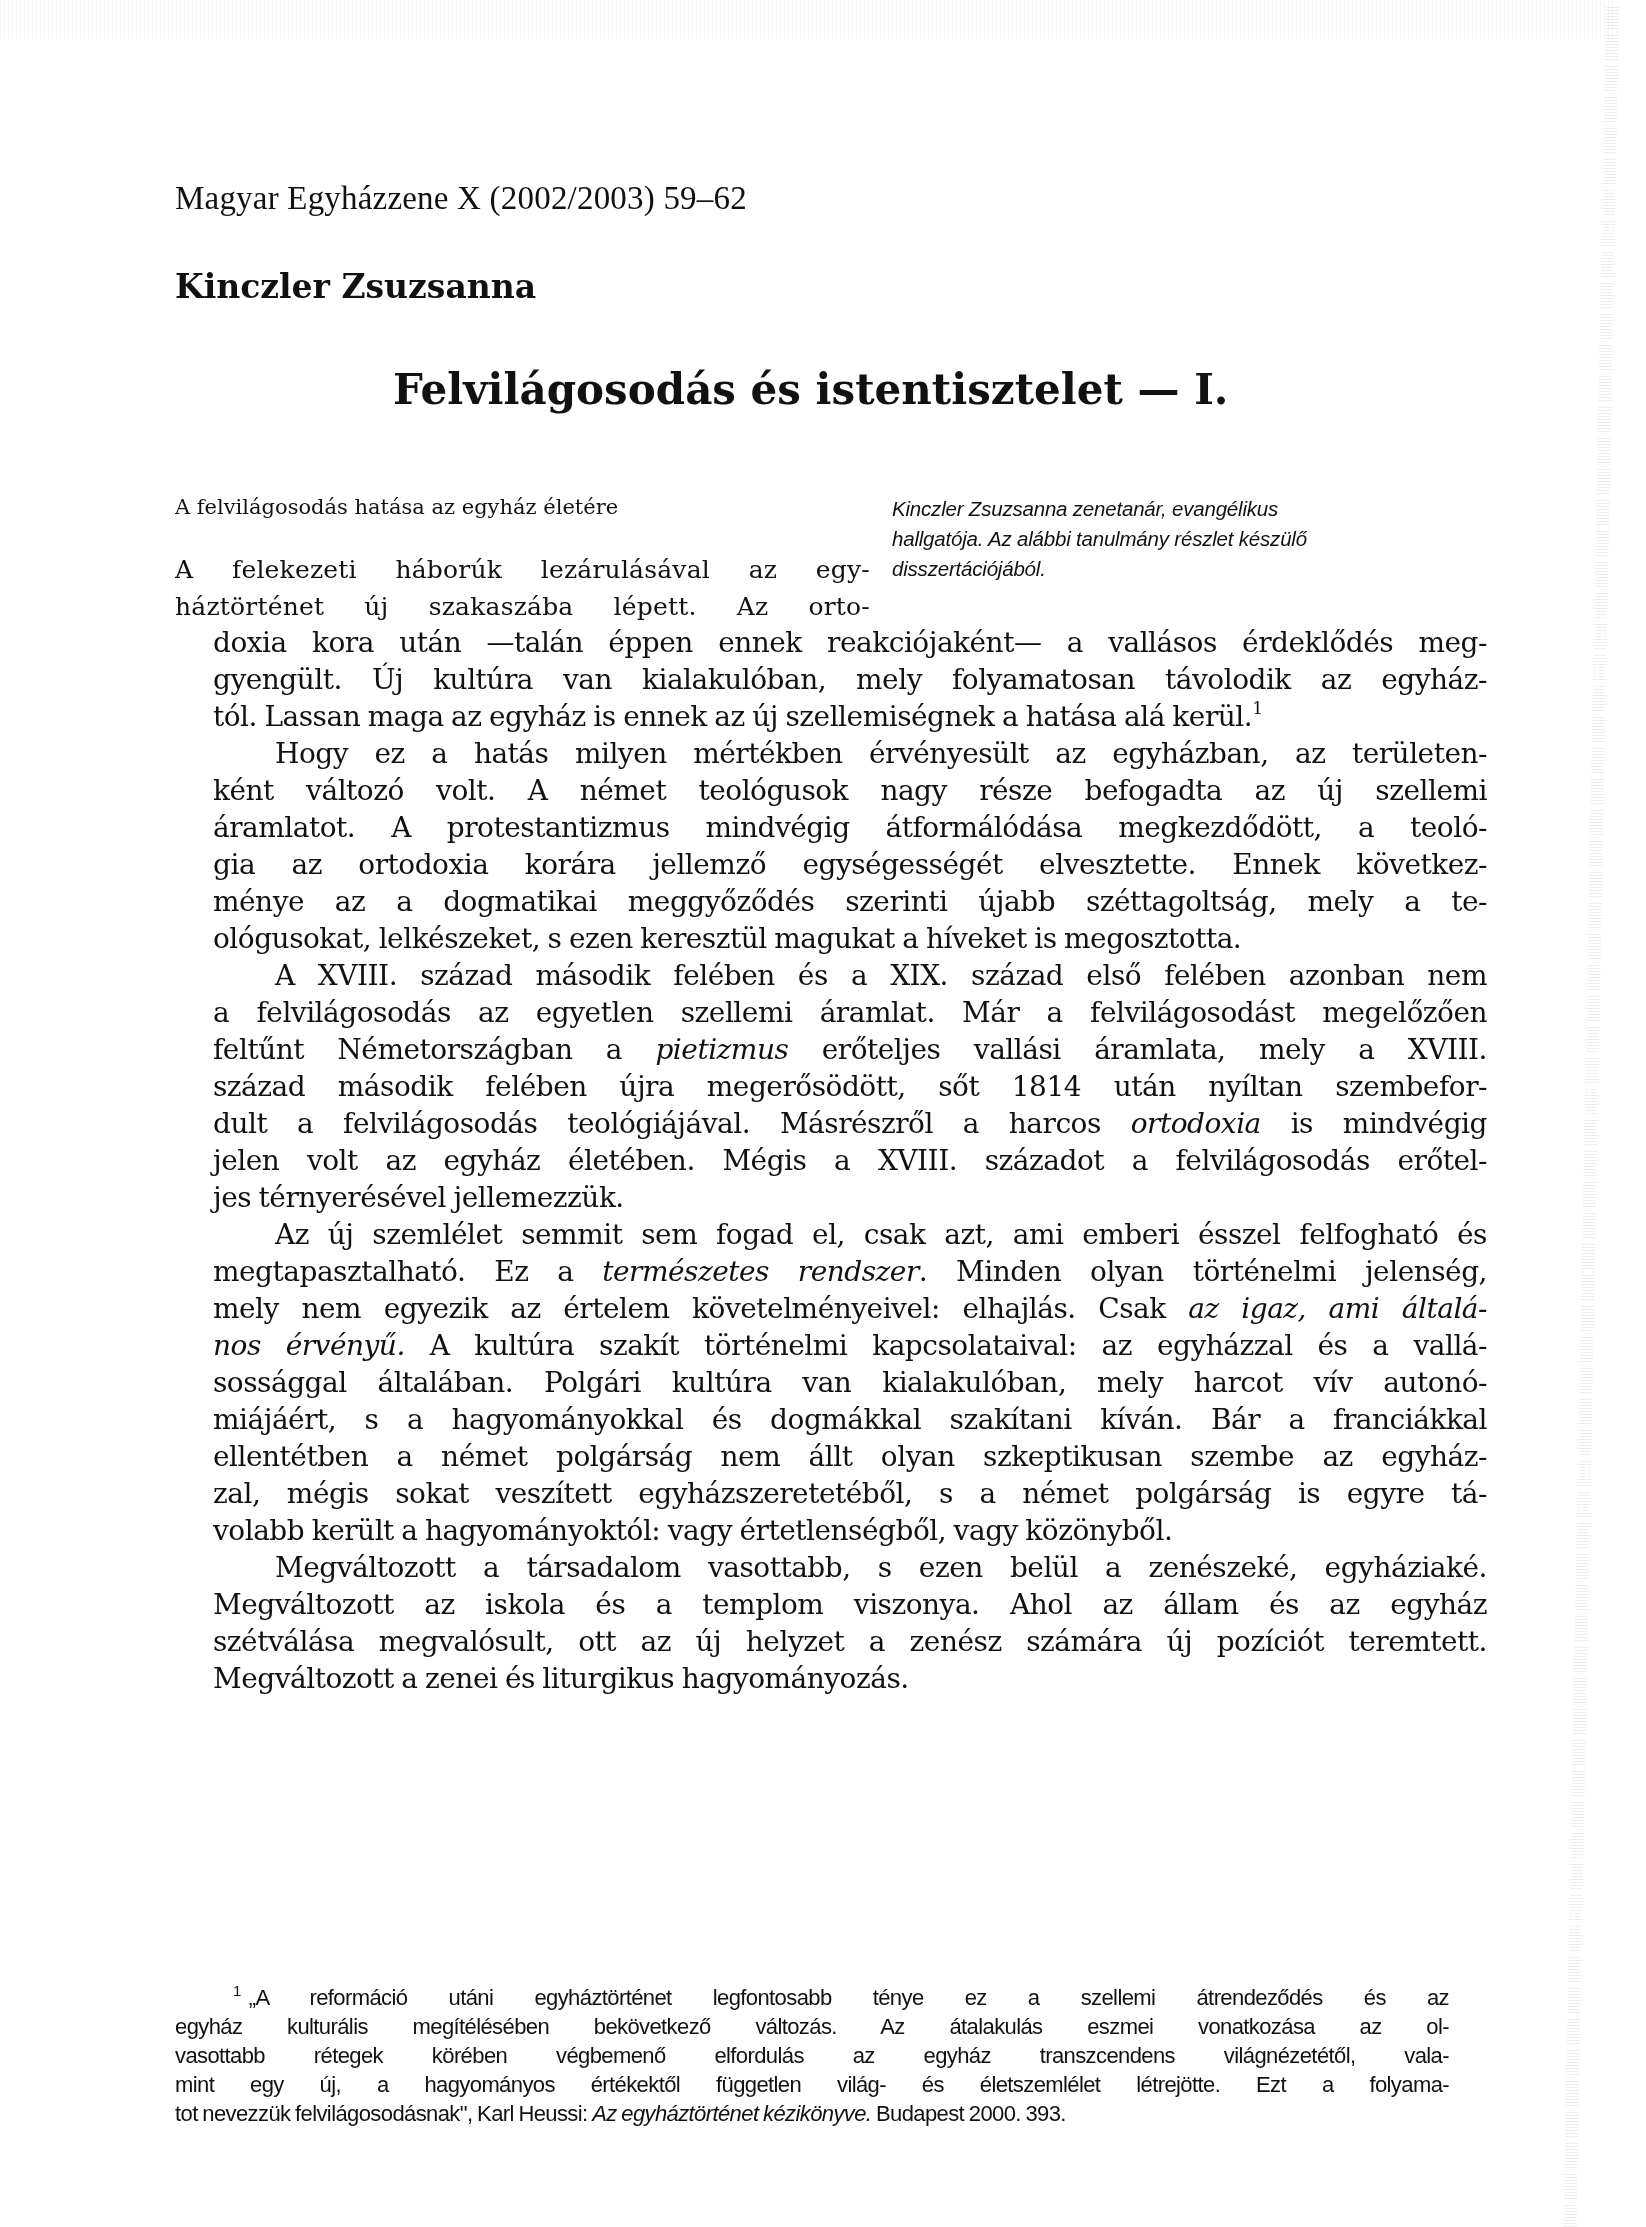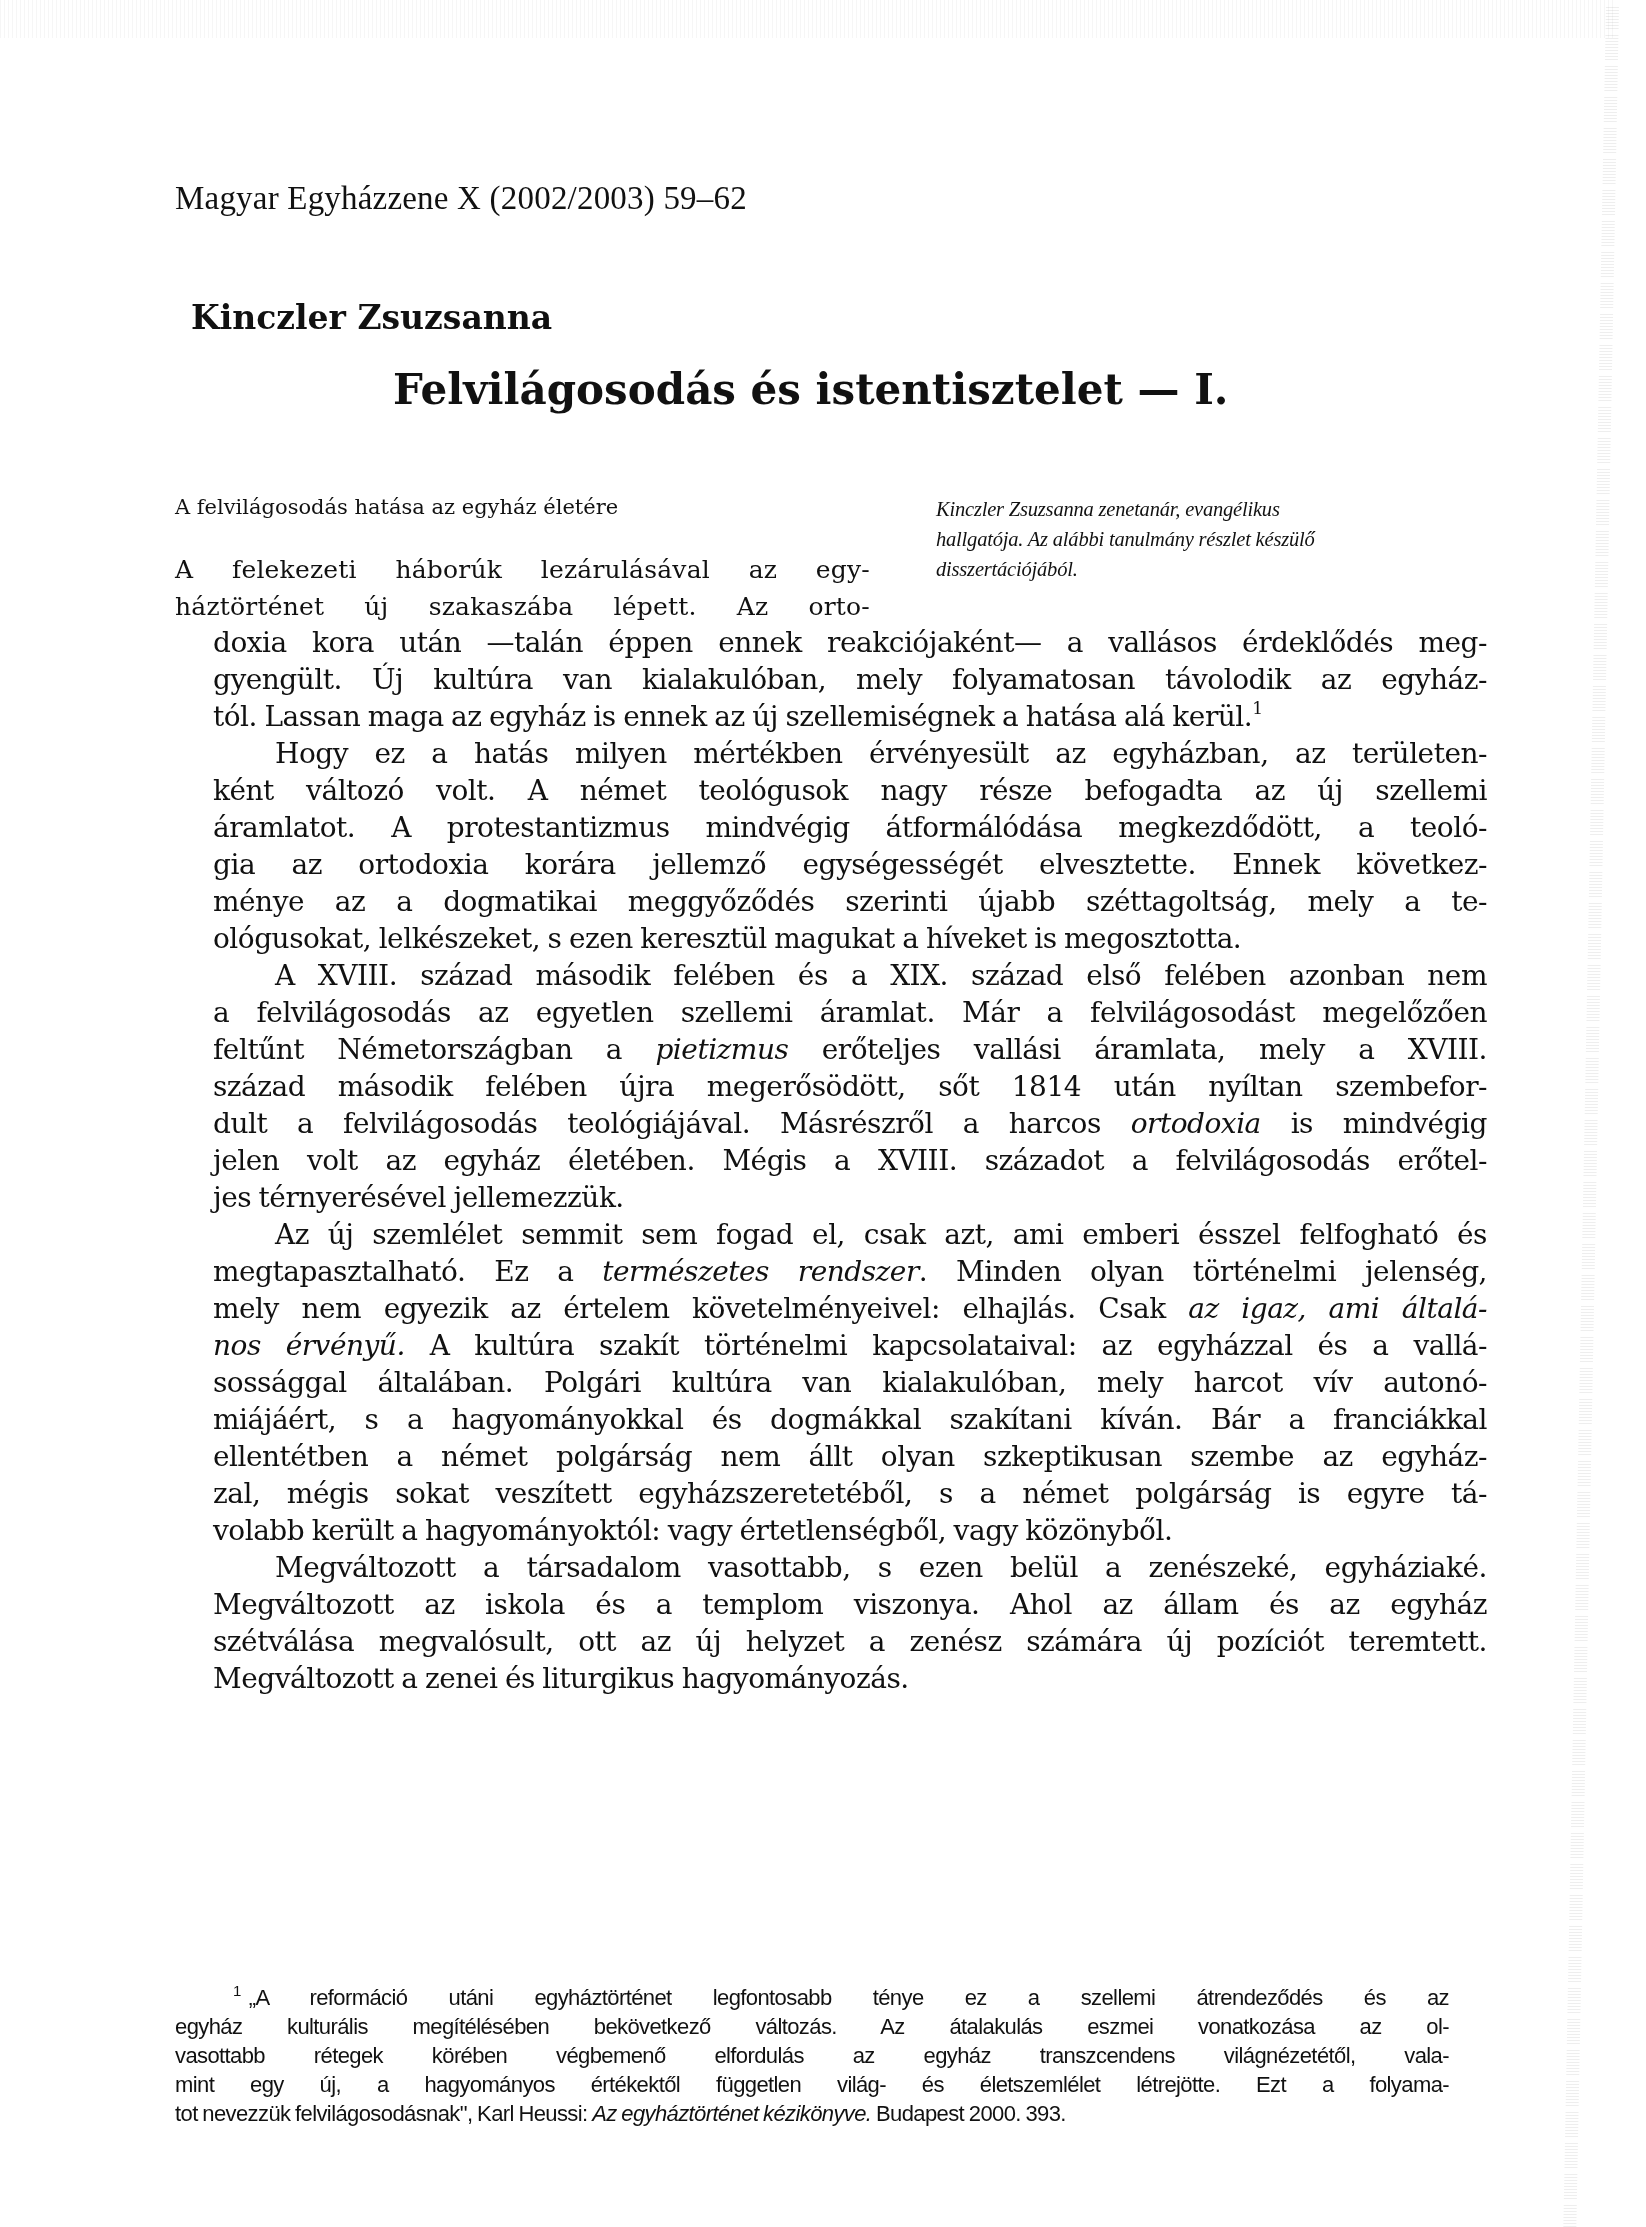--- a/index.html
+++ b/index.html
@@ -45,26 +45,25 @@
       top: 180px;
       left: 0;
       font-family: "Liberation Serif", "DejaVu Serif", serif;
       font-size: 33px;
       white-space: nowrap;
       letter-spacing: 0.2px;
     }
     .author {
       position: absolute;
       top: 267px;
-      left: 16px;
+      left: 0;
       font-family: "DejaVu Serif", serif;
       font-weight: bold;
       font-size: 33px;
       white-space: nowrap;
-      margin-top: 31px;
     }
     .title {
       position: absolute;
       top: 365px;
       left: 218px;
       font-family: "DejaVu Serif", serif;
       font-weight: bold;
       font-size: 42px;
       white-space: nowrap;
     }
@@ -74,28 +73,27 @@
       left: 0;
       font-size: 21px;
       white-space: nowrap;
       font-family: "DejaVu Serif", serif;
     }
     .sidenote {
       position: absolute;
       top: 494px;
       left: 717px;
       width: 557px;
-      font-family: Liberation Serif, serif;
+      font-family: Liberation Sans, sans-serif;
       font-style: italic;
       font-size: 20.5px;
       line-height: 30px;
       text-align: justify;
       text-align-last: left;
       letter-spacing: -0.2px;
-      margin-left: 44px;
     }
     .intro-lines {
       position: absolute;
       top: 551px;
       left: 0;
       width: 695px;
       font-size: 25px;
       line-height: 37px;
       font-family: "DejaVu Serif", serif;
       text-align: justify;

